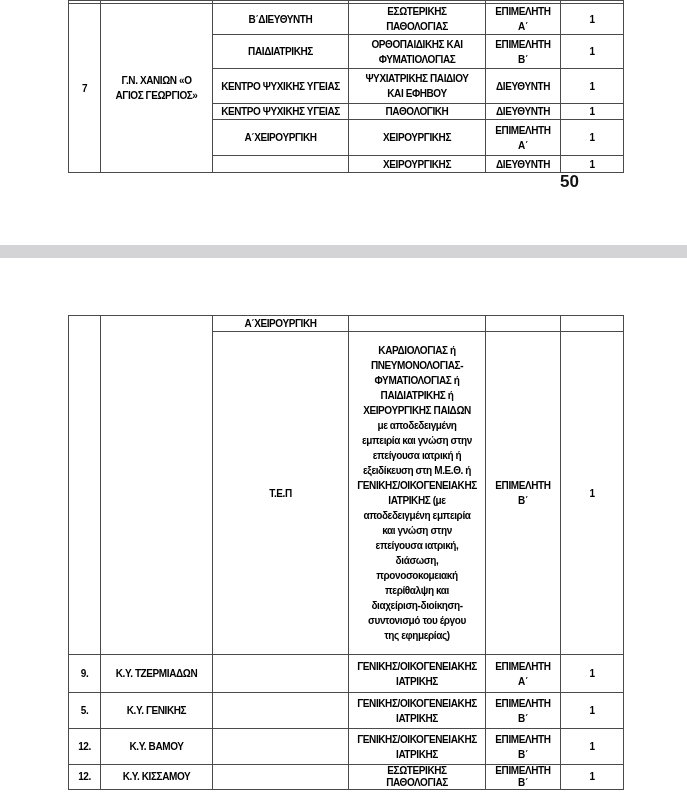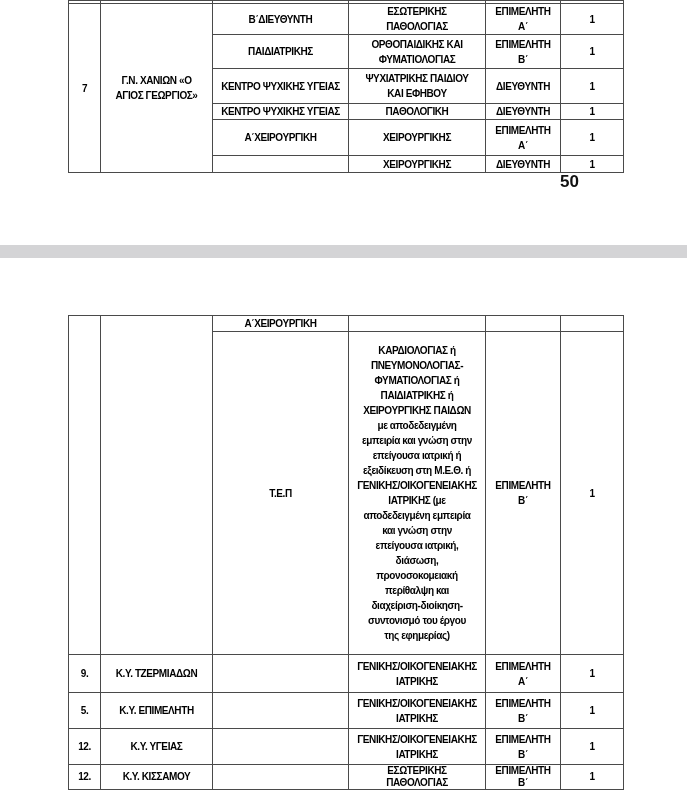--- a/index.html
+++ b/index.html
@@ -147,31 +147,31 @@
       <td class="al">Κ.Υ. ΤΖΕΡΜΙΑΔΩΝ</td>
       <td></td>
       <td>ΓΕΝΙΚΗΣ/ΟΙΚΟΓΕΝΕΙΑΚΗΣ
 ΙΑΤΡΙΚΗΣ</td>
       <td class="al">ΕΠΙΜΕΛΗΤΗ
 Α΄</td>
       <td>1</td>
     </tr>
     <tr style="height:36px">
       <td class="al">5.</td>
-      <td class="al">Κ.Υ. ΕΠΙΜΕΛΗΤΗ</td>
+      <td class="al">Κ.Υ. ΓΕΝΙΚΗΣ</td>
       <td></td>
       <td>ΓΕΝΙΚΗΣ/ΟΙΚΟΓΕΝΕΙΑΚΗΣ
 ΙΑΤΡΙΚΗΣ</td>
       <td>ΕΠΙΜΕΛΗΤΗ
 Β΄</td>
       <td>1</td>
     </tr>
     <tr style="height:36px">
       <td class="al">12.</td>
-      <td class="al">Κ.Υ. ΥΓΕΙΑΣ</td>
+      <td class="al">Κ.Υ. ΒΑΜΟΥ</td>
       <td></td>
       <td>ΓΕΝΙΚΗΣ/ΟΙΚΟΓΕΝΕΙΑΚΗΣ
 ΙΑΤΡΙΚΗΣ</td>
       <td>ΕΠΙΜΕΛΗΤΗ
 Β΄</td>
       <td>1</td>
     </tr>
     <tr style="height:18px" class="tight">
       <td class="al">12.</td>
       <td class="al">Κ.Υ. ΚΙΣΣΑΜΟΥ</td>

